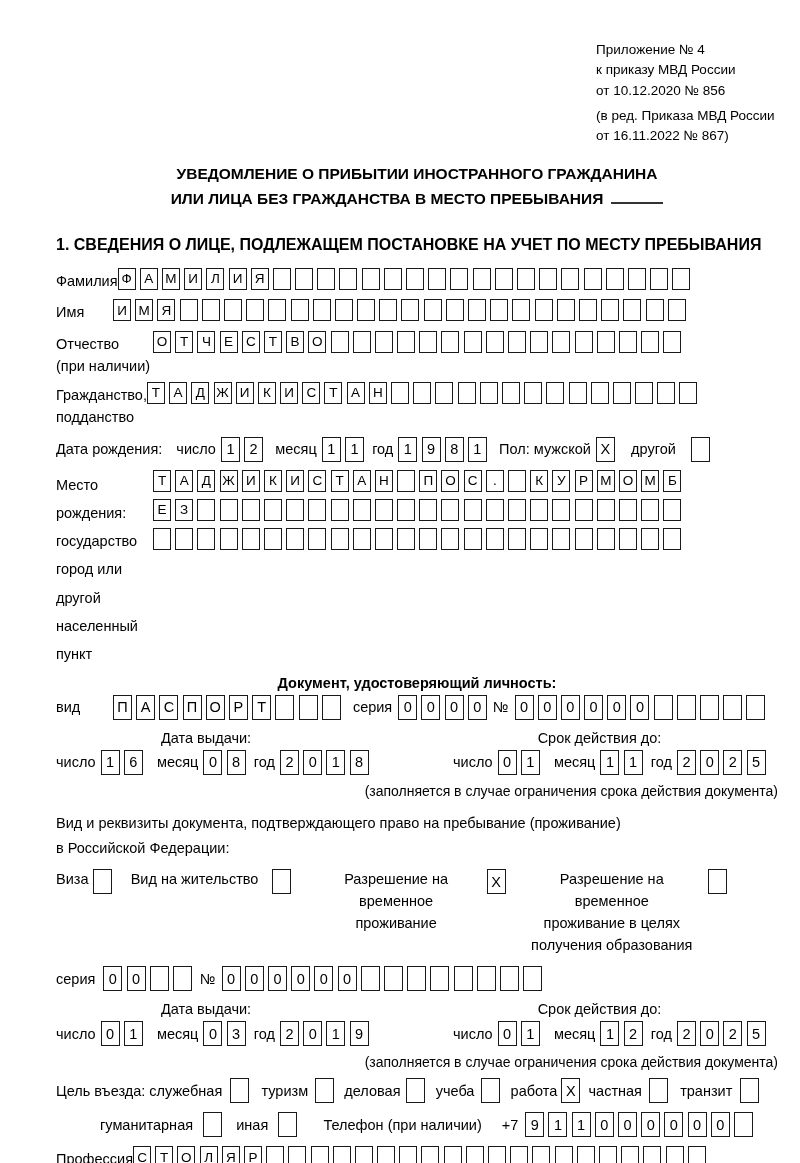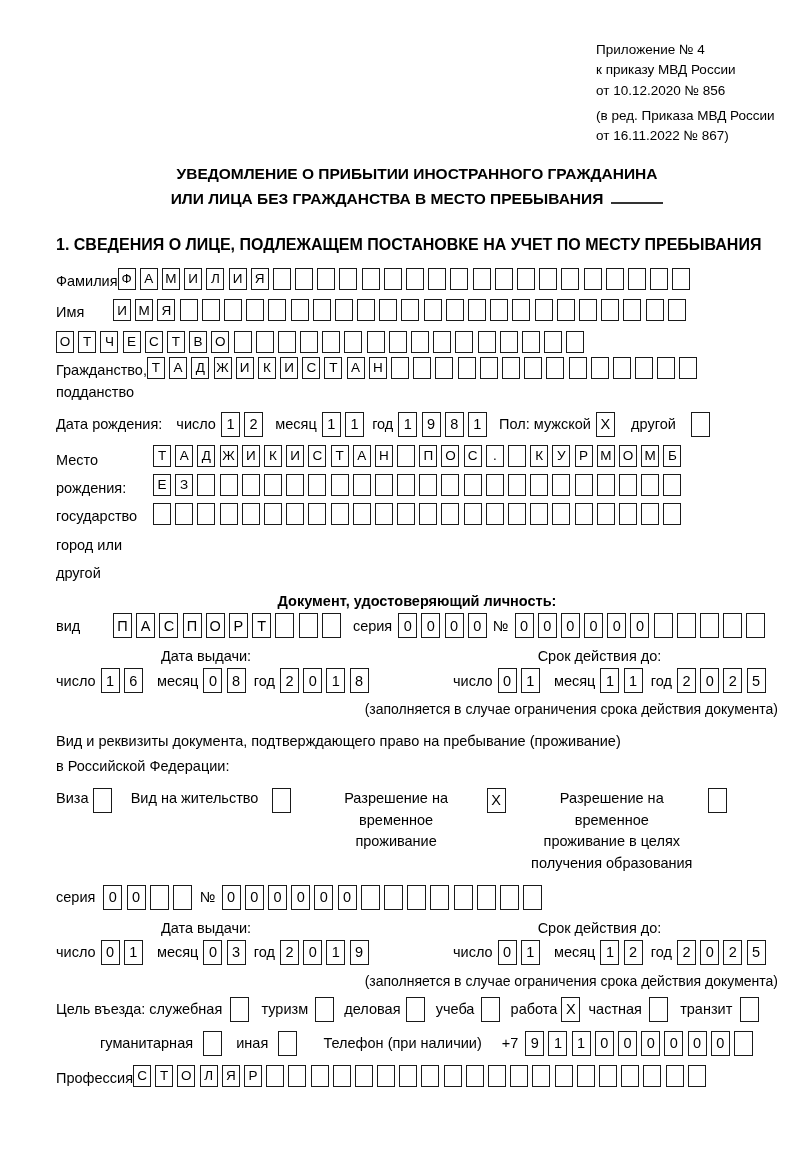--- a/index.html
+++ b/index.html
@@ -124,20 +124,24 @@
         <span class="cell"></span>
         <span class="cell"></span>
         <span class="cell"></span>
         <span class="cell"></span>
         <span class="cell"></span>
         <span class="cell"></span>
       </div>
   </div>
 
   <div class="frow">
+    <div class="flabel" style="flex-basis:97px;">
+      <div>Отчество</div>
+      <div>(при наличии)</div>
+    </div>
     <div class="cells">
         <span class="cell">О</span>
         <span class="cell">Т</span>
         <span class="cell">Ч</span>
         <span class="cell">Е</span>
         <span class="cell">С</span>
         <span class="cell">Т</span>
         <span class="cell">В</span>
         <span class="cell">О</span>
         <span class="cell"></span>
@@ -230,20 +234,21 @@
           <span class="cell"></span>
         </span>
     </span>
   </div>
 
   <div class="mrow" style="margin-top:8px;">
     <div class="mlabel">
       <div>Место рождения:</div>
       <div>государство</div>
       <div>город или другой</div>
+      <div>населенный пункт</div>
     </div>
     <div class="mcells">
       <div class="cells">
           <span class="cell">Т</span>
           <span class="cell">А</span>
           <span class="cell">Д</span>
           <span class="cell">Ж</span>
           <span class="cell">И</span>
           <span class="cell">К</span>
           <span class="cell">И</span>

